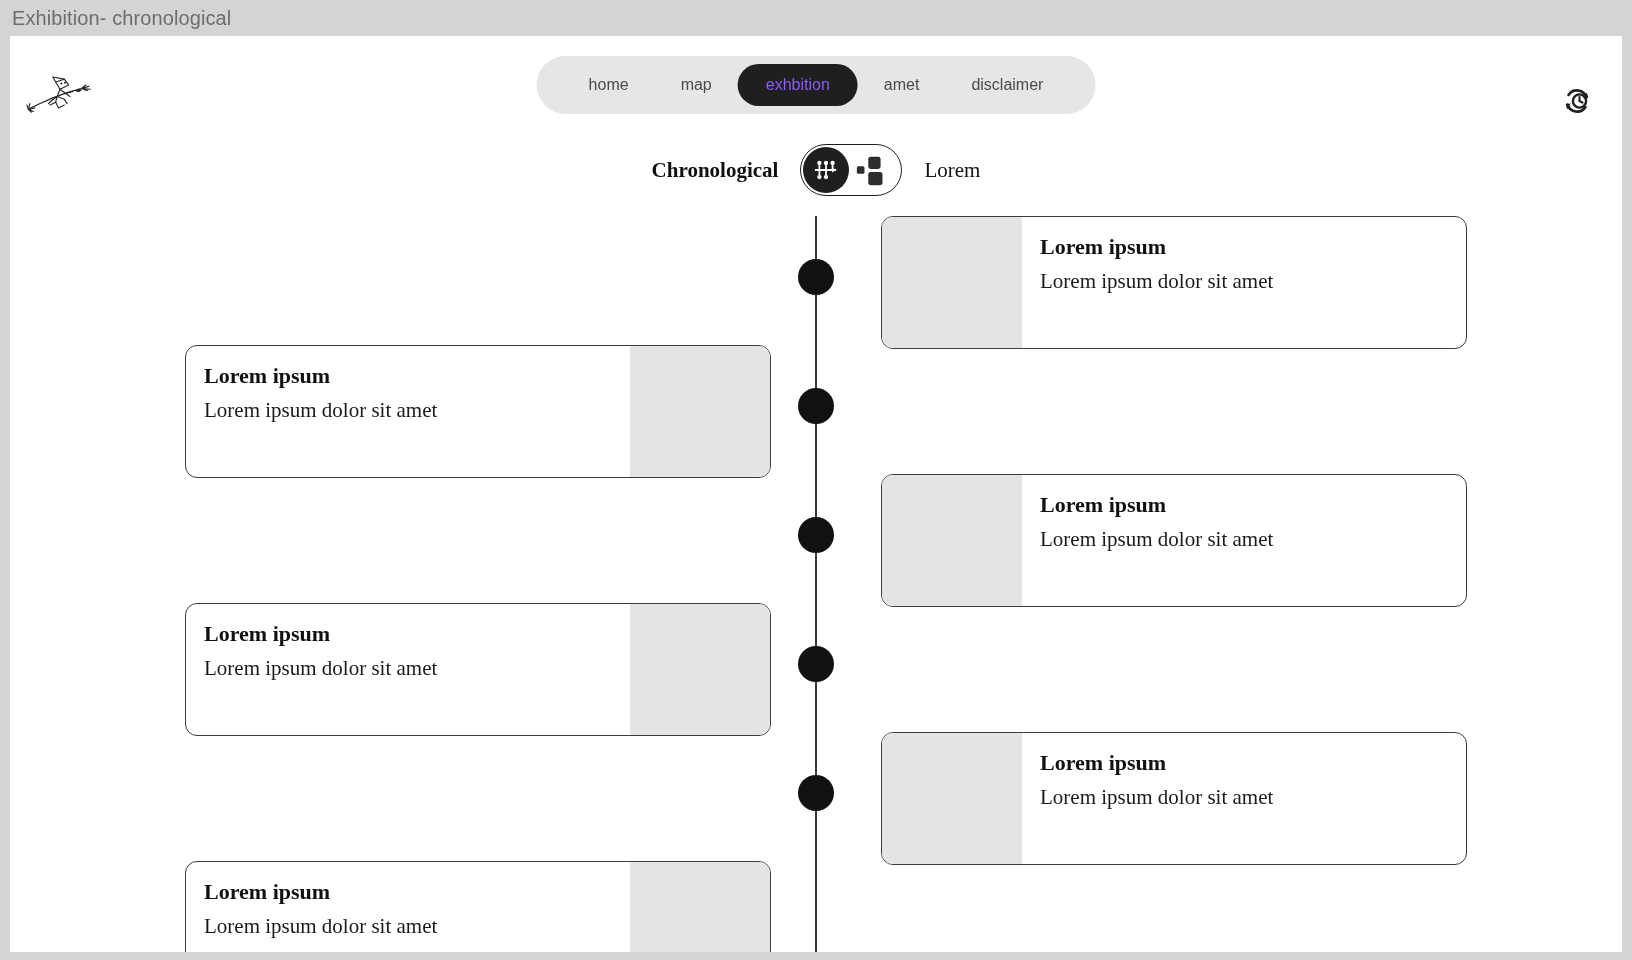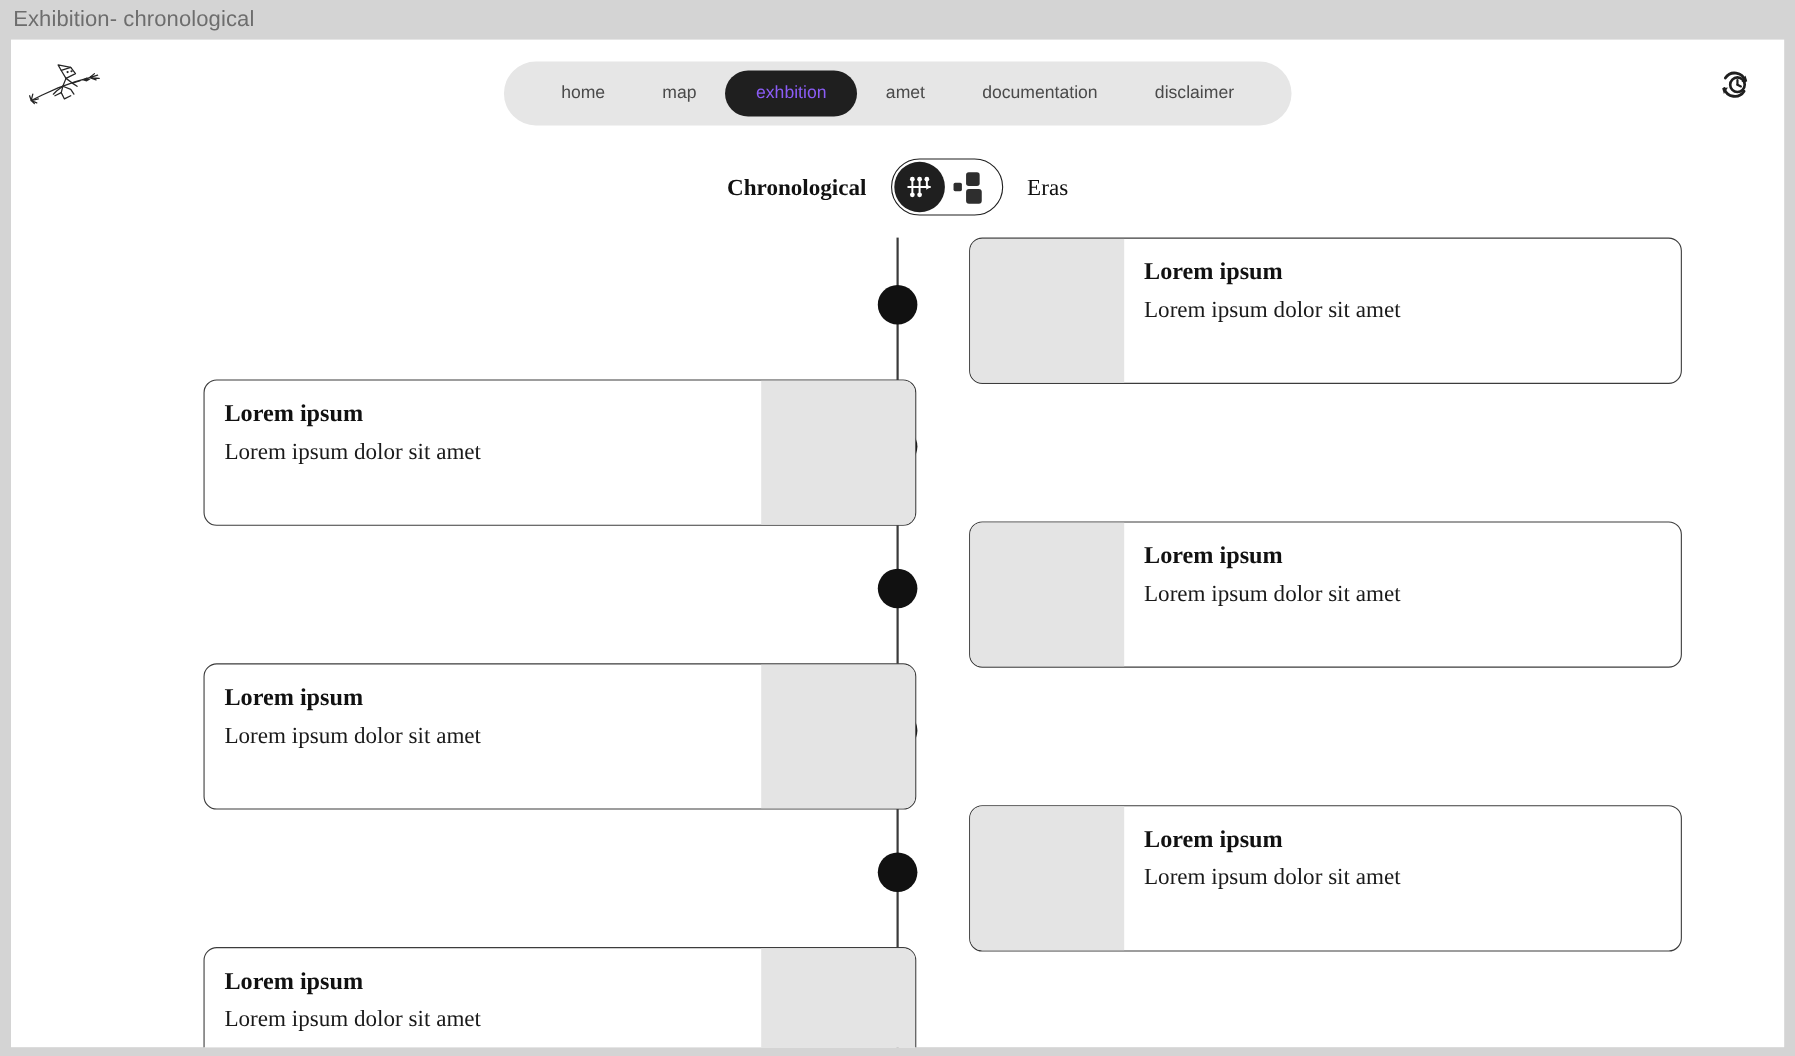--- a/index.html
+++ b/index.html
@@ -37,21 +37,21 @@
     margin: 0 auto;
     background: #ffffff;
     overflow: hidden;
   }
 
   
   .site-header {
     position: relative;
     height: 82px;
     display: flex;
-    align-items: center;
+    align-items: flex-end;
     justify-content: space-between;
     padding: 0 28px 0 14px;
   }
 
   .brand-logo {
     width: 72px;
     height: 46px;
     display: block;
     flex: 0 0 auto;
   }
@@ -166,21 +166,21 @@
     width: 36px;
     height: 36px;
     margin-left: -18px;
     border-radius: 50%;
     background: #111111;
     cursor: pointer;
   }
 
   .timeline-card {
     position: absolute;
-    width: 648px;
+    width: 586px;
     height: 133px;
     border: 1.3px solid #3c3c3c;
     border-radius: 12px;
     background: #ffffff;
     display: flex;
     overflow: hidden;
     cursor: pointer;
   }
   .timeline-card.left  { left: 175px; }
   .timeline-card.right { left: 871px; }
@@ -244,21 +244,20 @@
         <circle cx="57" cy="15" r="1.4"></circle>
         <path d="M70 26 l6 -3 l5 2 l-5 3 z"></path>
       </g>
     </svg>
 
     <nav class="nav-pill">
       <button class="nav-item">home</button>
       <button class="nav-item">map</button>
       <button class="nav-item active">exhbition</button>
       <button class="nav-item">amet</button>
-      <button class="nav-item">documentation</button>
       <button class="nav-item">disclaimer</button>
     </nav>
 
     <button class="history-icon-btn">
       <svg viewBox="0 0 34 34" width="34" height="34">
         <g fill="none" stroke="#1f1f1f" stroke-width="2.6" stroke-linecap="round">
           <path d="M26.5 13.5 A10 10 0 0 0 8.5 11"></path>
           <path d="M7.5 20.5 A10 10 0 0 0 25.5 23"></path>
         </g>
         <path d="M26.8 8.6 l1.6 5.2 l-5.2 0.6 z" fill="#1f1f1f"></path>
@@ -296,21 +295,21 @@
       </span>
       <span class="toggle-officon">
         <svg viewBox="0 0 40 40" width="38" height="38">
           <rect x="3" y="16" width="8" height="8" rx="1.6" fill="#2e2e2e"></rect>
           <rect x="15" y="6" width="13" height="13" rx="2.6" fill="#2e2e2e"></rect>
           <rect x="15" y="22" width="15" height="14" rx="2.8" fill="#2e2e2e"></rect>
         </svg>
       </span>
     </button>
 
-    <span class="mode-label">Eras</span>
+    <span class="mode-label">Lorem</span>
   </div>
 
   <section class="timeline">
     <div class="timeline-axis"></div>
 
     <div class="timeline-dot" style="top:43px"></div>
     <div class="timeline-dot" style="top:172px"></div>
     <div class="timeline-dot" style="top:301px"></div>
     <div class="timeline-dot" style="top:430px"></div>
     <div class="timeline-dot" style="top:559px"></div>

